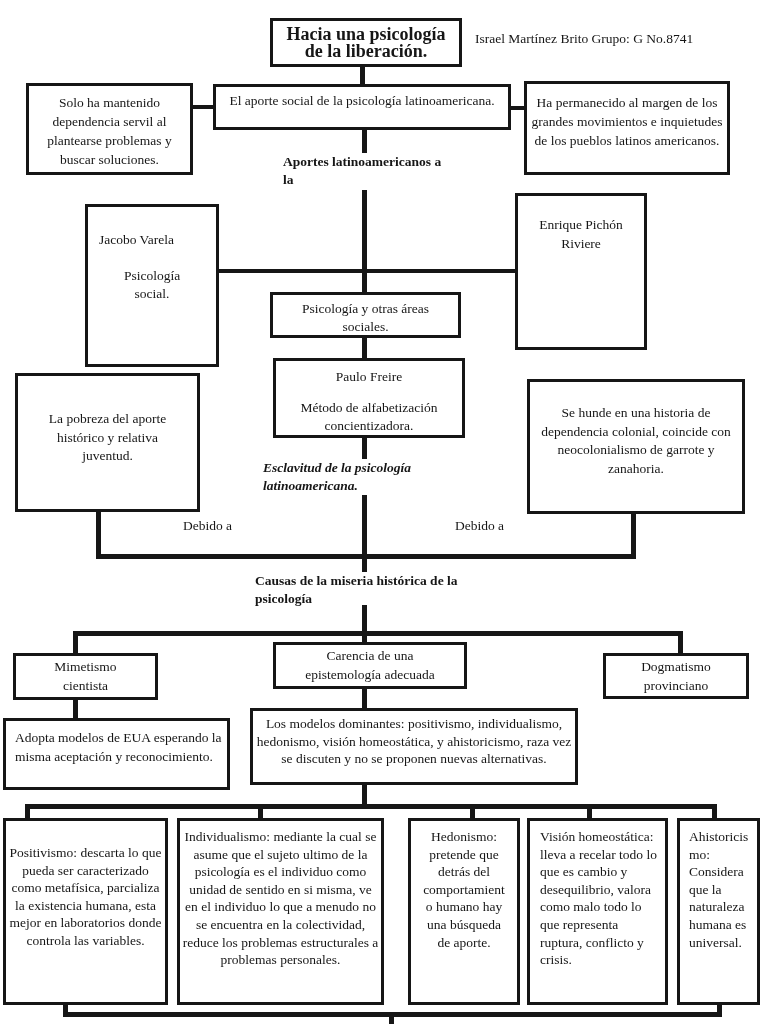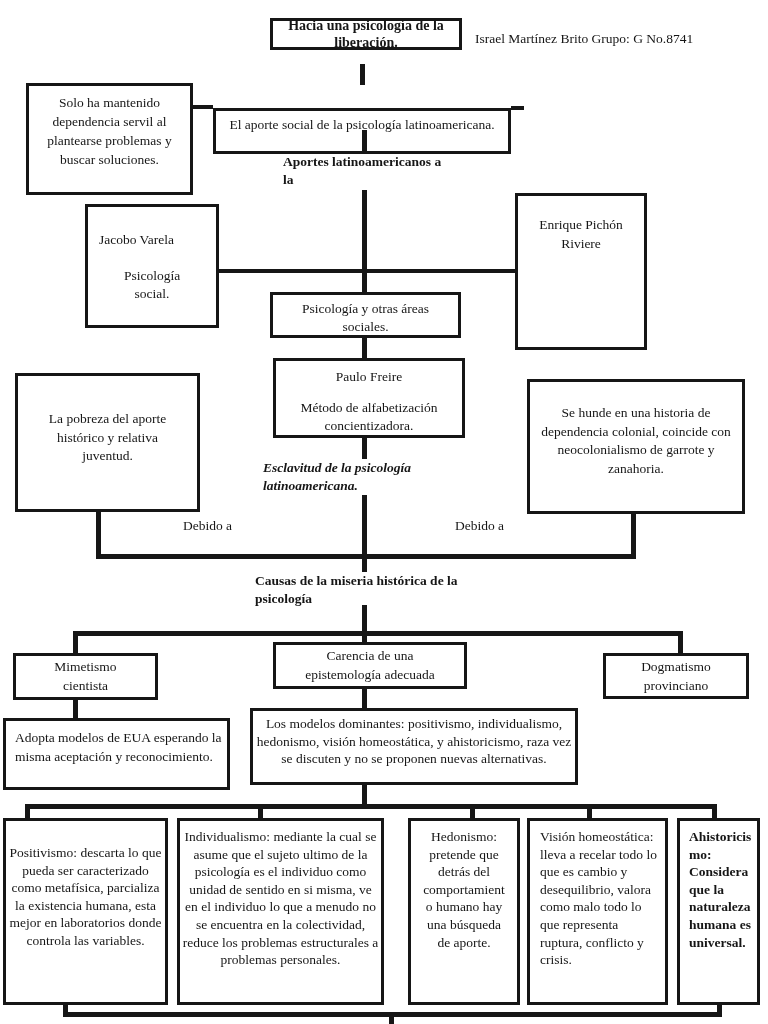--- a/index.html
+++ b/index.html
@@ -7,31 +7,31 @@
     position:relative;width:768px;height:1024px;background:#ffffff;overflow:hidden;
     font-family:"Liberation Serif","DejaVu Serif",serif;color:#161616;
   }
   .box{
     position:absolute;box-sizing:border-box;border:3px solid #161616;background:#ffffff;
     font-size:13.5px;line-height:18.5px;text-align:center;
   }
   .line{position:absolute;background:#161616;}
   .lbl{position:absolute;font-size:13.5px;line-height:17px;text-align:left;}
 
-  .b-title{left:270px;top:18px;width:192px;height:32px;font-weight:bold;font-size:14px;
+  .b-title{left:270px;top:18px;width:192px;height:49px;font-weight:bold;font-size:18px;
     display:flex;align-items:center;justify-content:center;padding:0 6px;line-height:17px;}
   .credit{left:475px;top:30px;width:292px;text-align:left;}
 
-  .b-solo{left:26px;top:83px;width:167px;height:112px;padding:7px 12px 0;line-height:19px;}
-  .b-aporte{left:213px;top:84px;width:298px;height:46px;padding:5px 2px 0;line-height:18px;margin-top:24px;}
+  .b-solo{left:26px;top:83px;width:167px;height:92px;padding:7px 12px 0;line-height:19px;}
+  .b-aporte{left:213px;top:84px;width:298px;height:46px;padding:5px 2px 0;line-height:18px;}
   .b-margen{left:524px;top:81px;width:206px;height:94px;padding:9px 4px 0;line-height:19px;}
 
   .aportes-lbl{left:283px;top:153px;width:170px;font-weight:bold;line-height:18px;}
 
-  .b-jacobo{left:85px;top:204px;width:134px;height:124px;}
+  .b-jacobo{left:85px;top:204px;width:134px;height:163px;}
   .j-name{text-align:left;padding:24px 0 0 11px;}
   .j-detail{width:92px;margin:17px auto 0;text-align:center;}
   .b-enrique{left:515px;top:193px;width:132px;height:157px;padding:20px 2px 0;}
   .e-detail{margin-top:16px;}
   .b-psicologia{left:270px;top:292px;width:191px;height:46px;padding:5px 6px 0;line-height:18px;}
   .b-paulo{left:273px;top:358px;width:192px;height:80px;padding:7px 4px 0;line-height:18px;}
   .p-detail{margin-top:13px;}
 
   .b-pobreza{left:15px;top:373px;width:185px;height:139px;padding:34px 15px 0;line-height:18.5px;}
   .b-sehunde{left:527px;top:379px;width:218px;height:135px;padding:22px 2px 0;line-height:18.5px;}
@@ -45,37 +45,38 @@
   .b-carencia{left:273px;top:642px;width:194px;height:47px;padding:2px 14px 0;line-height:18.5px;}
   .b-dogmatismo{left:603px;top:653px;width:146px;height:46px;padding:2px 22px 0;line-height:18.5px;}
 
   .b-adopta{left:3px;top:718px;width:227px;height:72px;text-align:left;padding:7px 4px 0 9px;line-height:19px;}
   .b-modelos{left:250px;top:708px;width:328px;height:77px;padding:4px 2px 0;line-height:17.5px;}
 
   .b-positivismo{left:3px;top:818px;width:165px;height:187px;padding:23px 2px 0;line-height:17.6px;}
   .b-individualismo{left:177px;top:818px;width:207px;height:187px;padding:7px 2px 0;line-height:17.6px;}
   .b-hedonismo{left:408px;top:818px;width:112px;height:187px;padding:7px 9px 0;line-height:17.6px;overflow-wrap:break-word;}
   .b-vision{left:527px;top:818px;width:141px;height:187px;text-align:left;padding:7px 2px 0 10px;line-height:17.6px;}
-  .b-ahistoricismo{left:677px;top:818px;width:83px;height:187px;text-align:left;padding:7px 2px 10px 9px;line-height:17.6px;overflow-wrap:anywhere;font-weight:bold;}
+  .b-ahistoricismo{left:677px;top:818px;width:83px;height:187px;text-align:left;padding:7px 2px 10px 9px;line-height:17.6px;overflow-wrap:anywhere;}
 </style>
 </head>
 <body>
 
 <div class="canvas">
 
   <div class="box b-title">Hacia una psicología de la liberación.</div>
   <div class="lbl credit">Israel Martínez Brito Grupo: G No.8741</div>
   <div class="lbl aportes-lbl">Aportes latinoamericanos a la</div>
   <div class="lbl esclavitud-lbl">Esclavitud de la psicología latinoamericana.</div>
   <div class="lbl debido-left">Debido a</div>
   <div class="lbl debido-right">Debido a</div>
   <div class="lbl causas-lbl">Causas de la miseria histórica de la psicología</div>
 
   <div class="box b-solo">Solo ha mantenido dependencia servil al plantearse problemas y buscar soluciones.</div>
   <div class="box b-aporte">El aporte social de la psicología latinoamericana.</div>
+  <div class="box b-margen">Ha permanecido al margen de los grandes movimientos e inquietudes de los pueblos latinos americanos.</div>
 
   <div class="box b-jacobo">
     <div class="j-name">Jacobo Varela</div>
     <div class="j-detail">Psicología social.</div>
   </div>
   <div class="box b-enrique">
     <div>Enrique Pichón Riviere</div>
   </div>
   <div class="box b-psicologia">Psicología y otras áreas sociales.</div>
   <div class="box b-paulo">

